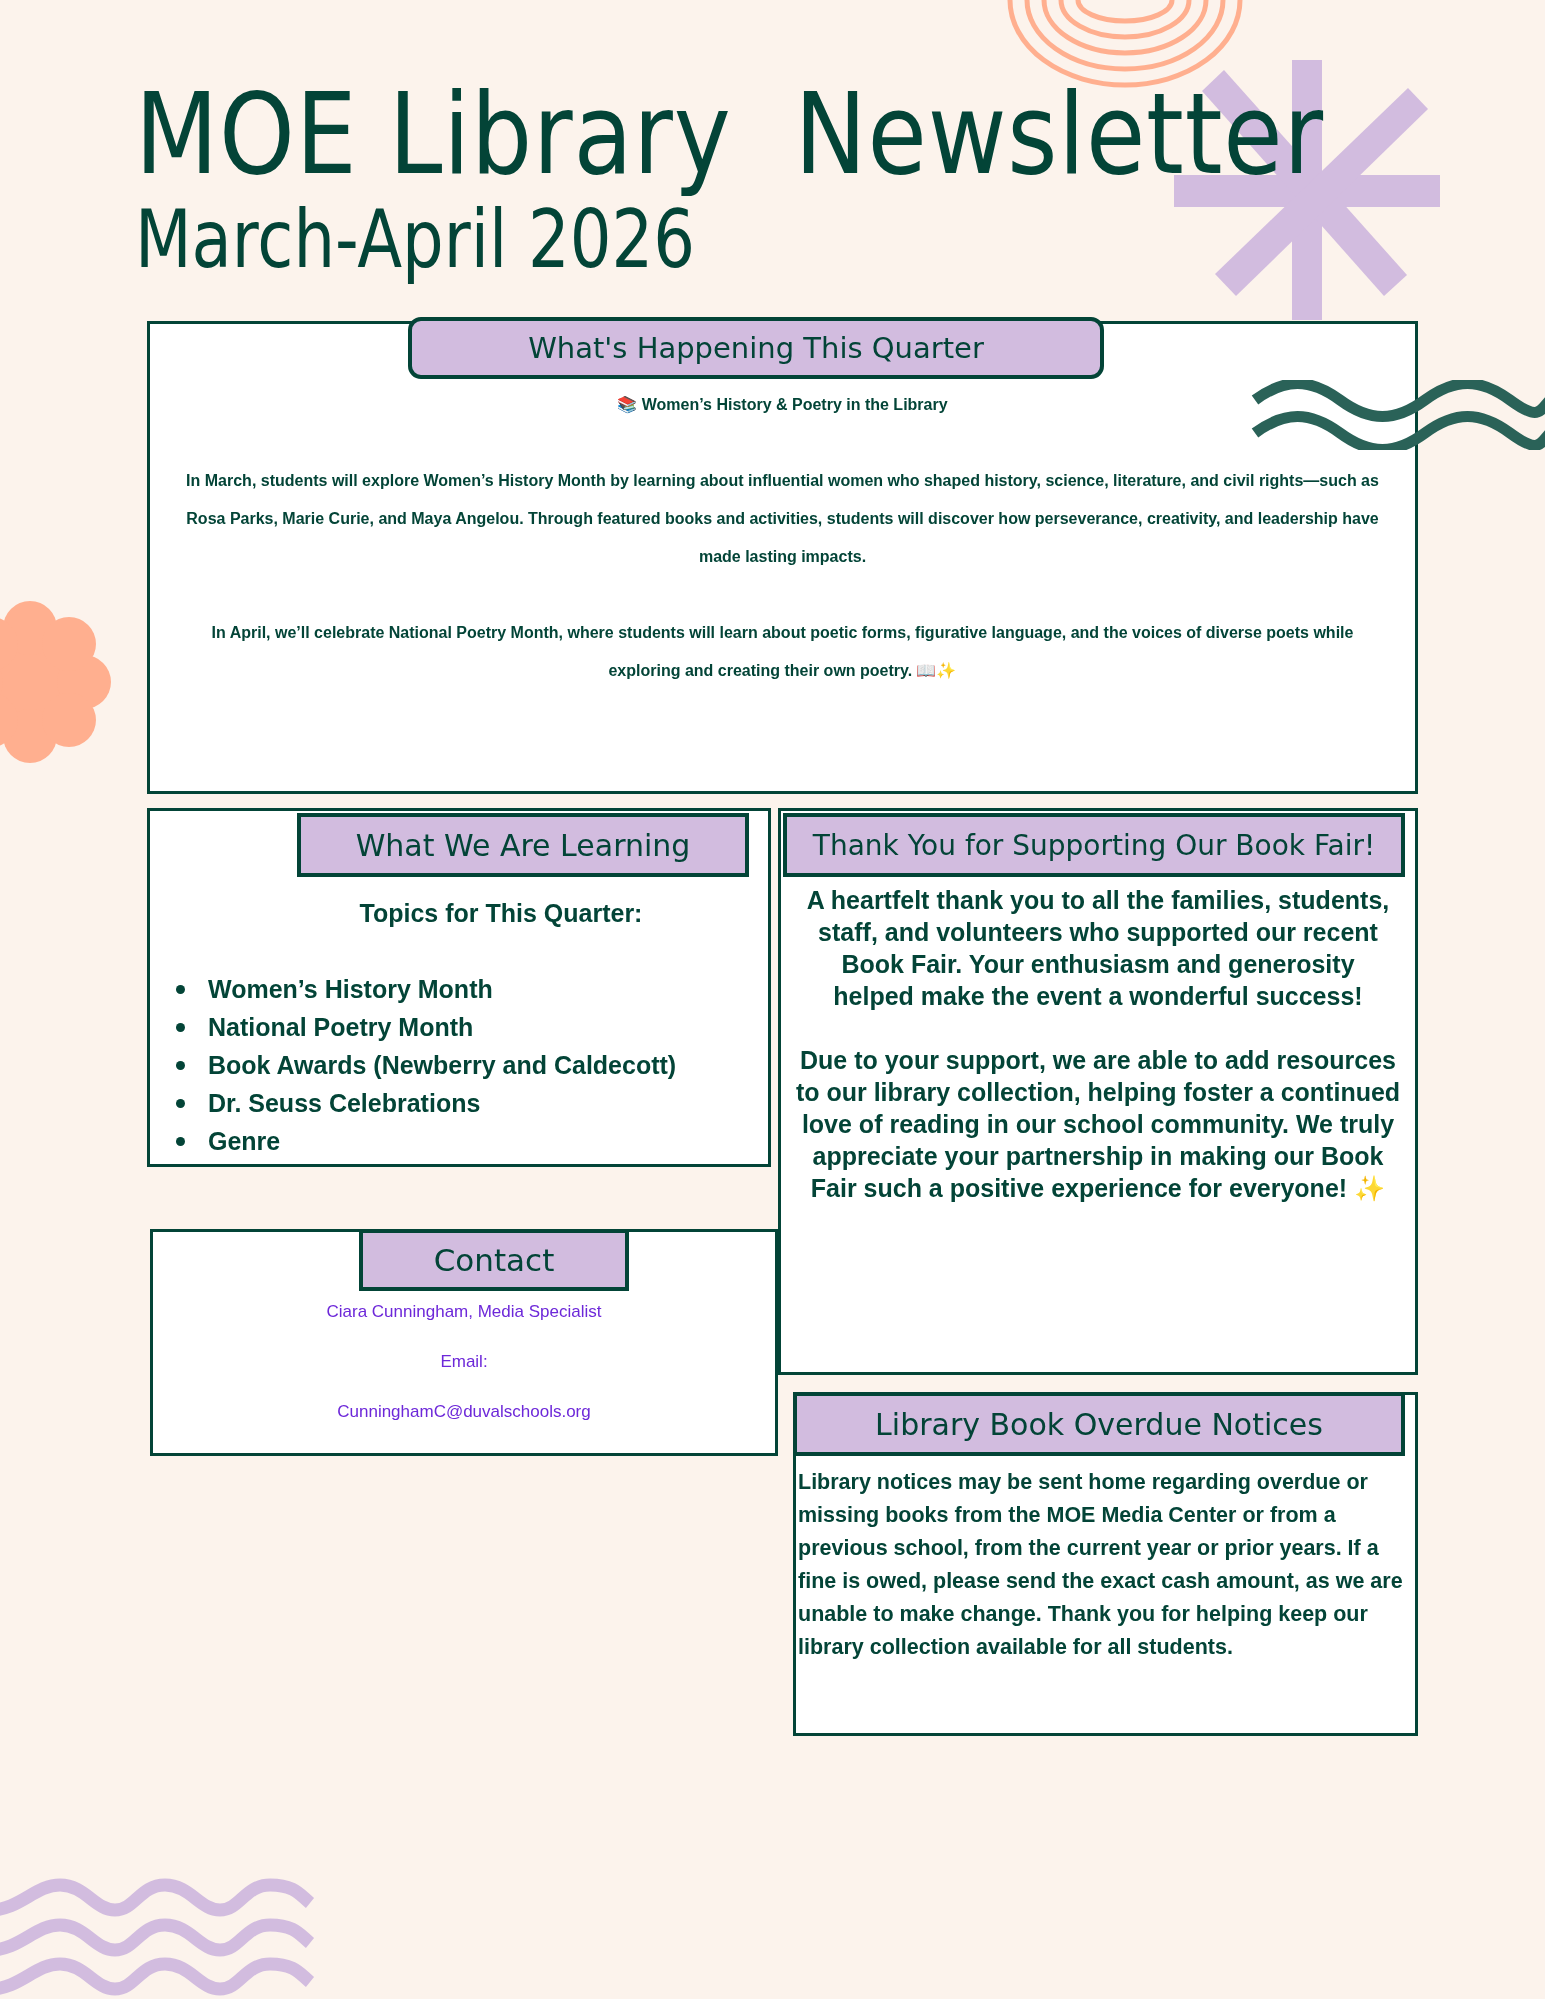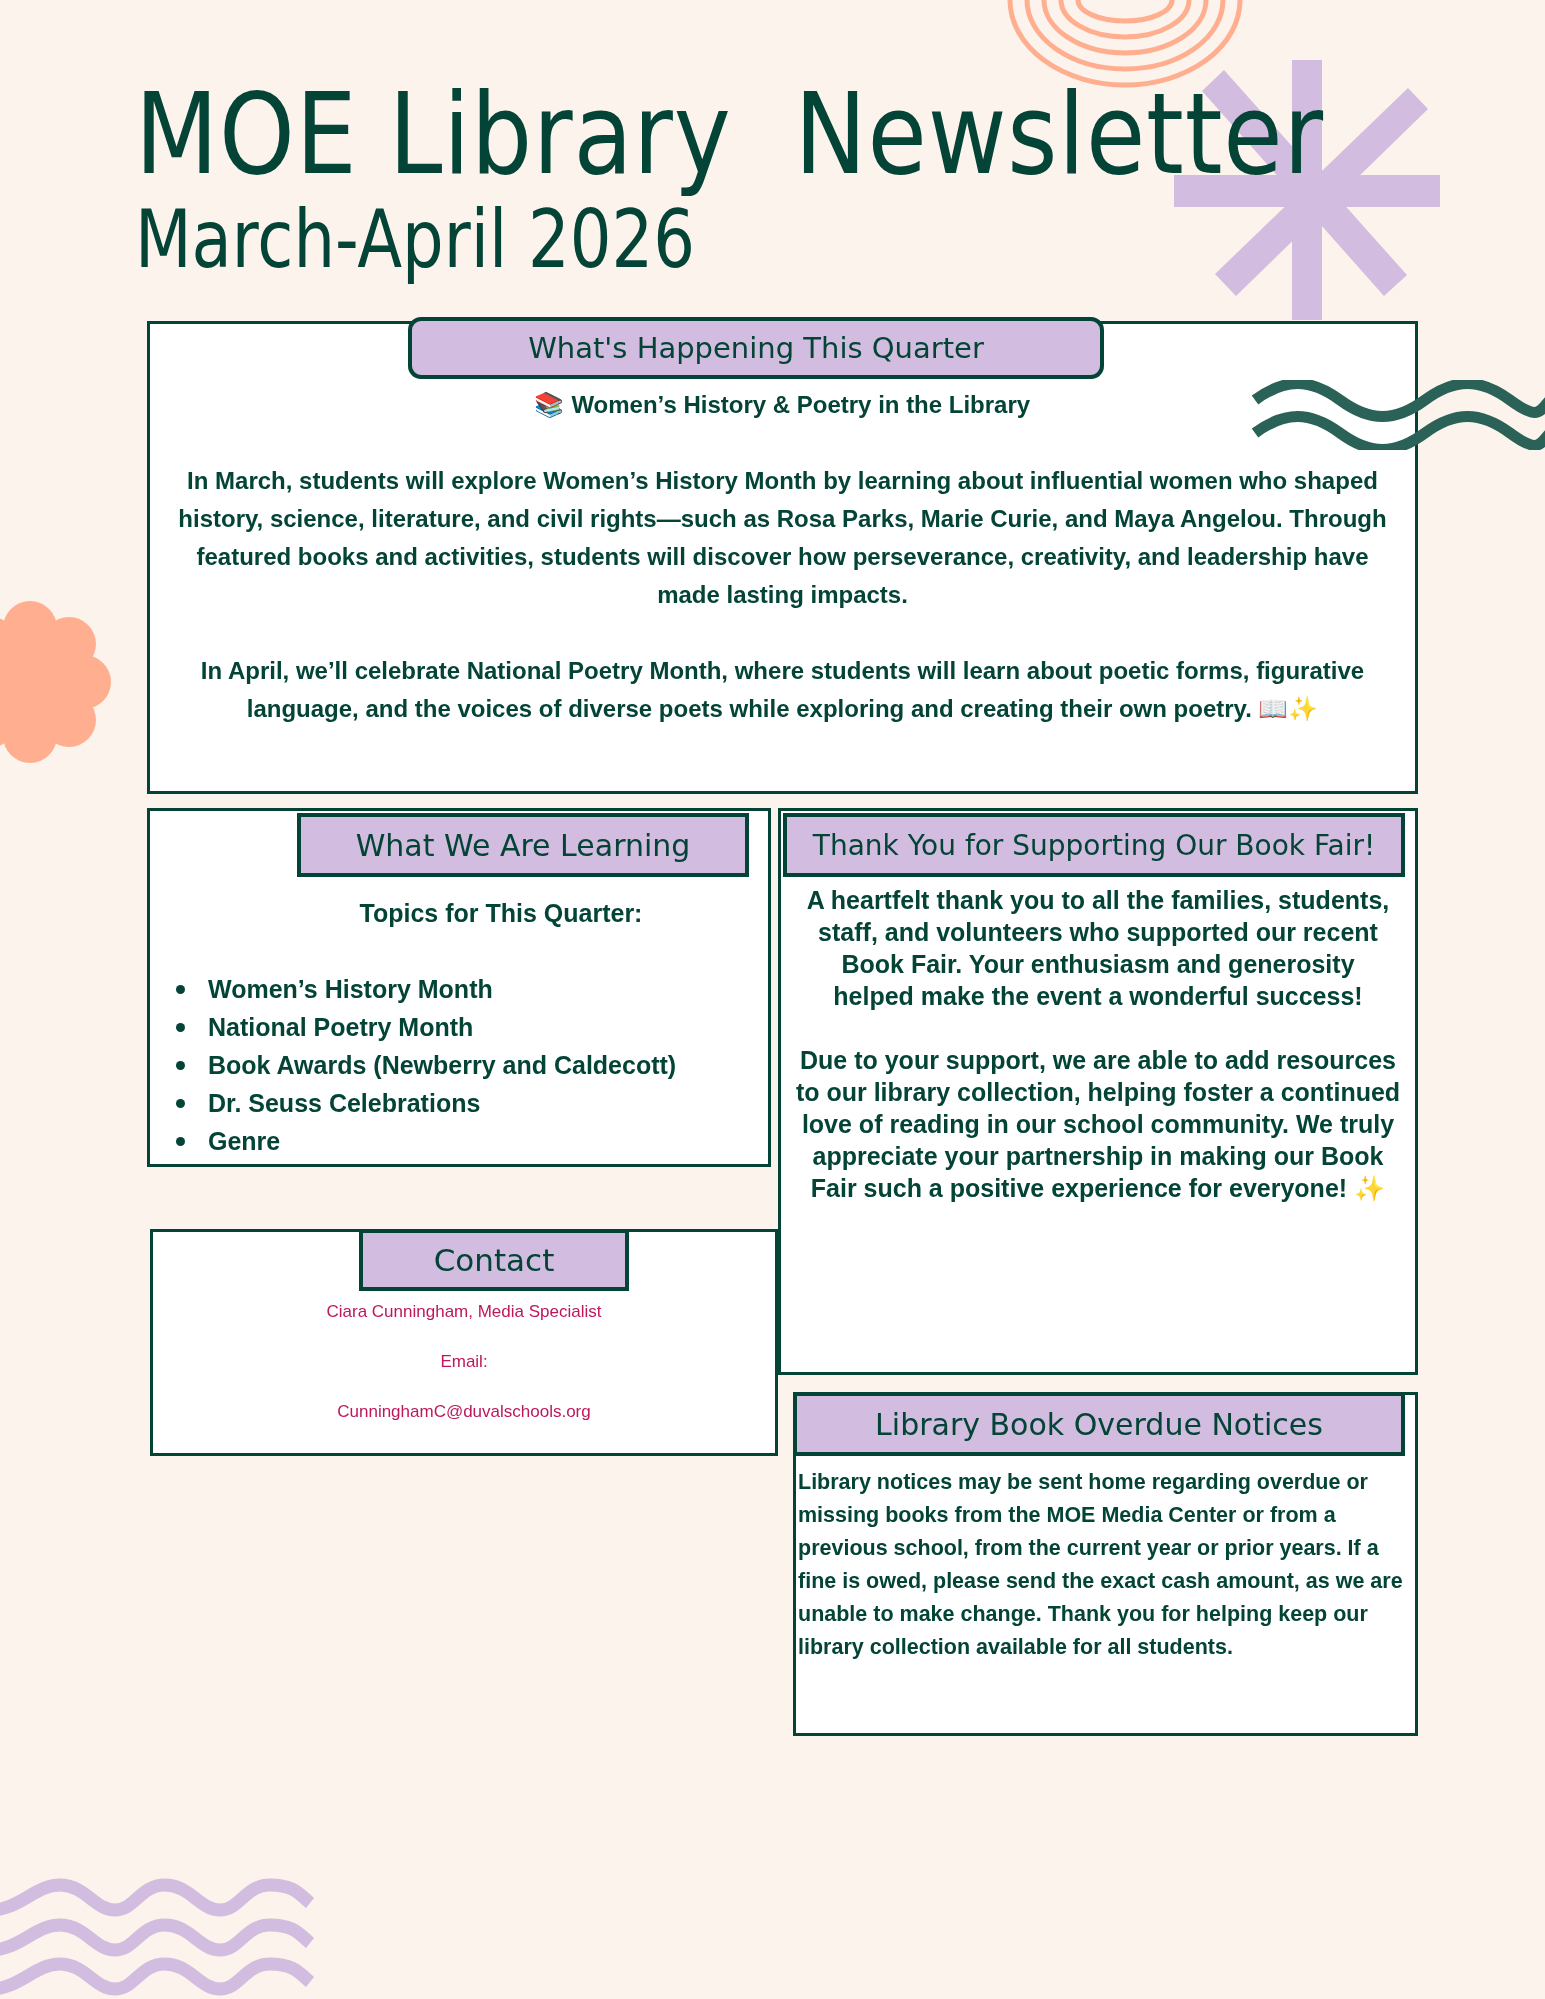--- a/index.html
+++ b/index.html
@@ -40,21 +40,21 @@
     color:#034437; box-sizing:border-box;
   }
   .body-text p { margin:0; }
   .emoji { font-family:"DejaVu Sans", sans-serif; }
   ul.topics { margin:0; padding:0 0 0 60px; list-style:none; }
   ul.topics li { position:relative; font-weight:700; font-size:25px; line-height:38px; }
   ul.topics li::before {
     content:""; position:absolute; left:-32px; top:15px;
     width:9px; height:9px; border-radius:50%; background:#034437;
   }
-  .contact-line { font-weight:400; font-size:17px; color:#be185d; text-align:center; }
+  .contact-line { font-weight:400; font-size:17px; color:#6d28d9; text-align:center; }
 </style>
 </head>
 <body>
 
 <svg class="deco" style="left:1000px; top:0;" width="250" height="90" viewBox="0 0 250 90">
   <g fill="none" stroke="#ffaf8f" stroke-width="5">
     <path d="M 10 0 A 115 85 0 0 0 240 0"></path>
     <path d="M 27 0 A 98 69 0 0 0 223 0"></path>
     <path d="M 44 0 A 81 53 0 0 0 206 0"></path>
     <path d="M 61 0 A 64 37 0 0 0 189 0"></path>
@@ -71,21 +71,21 @@
   </g>
 </svg>
 
 <div class="title">MOE Library  Newsletter</div>
 <div class="subtitle">March-April 2026</div>
 
 <div class="box" style="left:147px; top:321px; width:1271px; height:473px;"></div>
 <div class="hdr" style="left:408px; top:317px; width:696px; height:62px; font-size:29px;border-radius:13px;">
   <span>What's Happening This Quarter</span>
 </div>
-<div class="body-text" style="left:160px; top:386px; width:1245px; font-size:24px; line-height:38px;">
+<div class="body-text" style="left:160px; top:386px; width:1245px; font-size:16px; line-height:38px;">
   <p>
     <span class="emoji">📚</span>
     <span>Women’s History &amp; Poetry in the Library</span>
   </p>
   <p style="height:38px;"></p>
   <p style="padding:0 10px;">In March, students will explore Women’s History Month by learning about influential women who shaped history, science, literature, and civil rights—such as Rosa Parks, Marie Curie, and Maya Angelou. Through featured books and activities, students will discover how perseverance, creativity, and leadership have made lasting impacts.</p>
   <p style="height:38px;"></p>
   <p style="padding:0 20px;">
     <span>In April, we’ll celebrate National Poetry Month, where students will learn about poetic forms, figurative language, and the voices of diverse poets while exploring and creating their own poetry.</span>
     <span class="emoji">📖✨</span>

